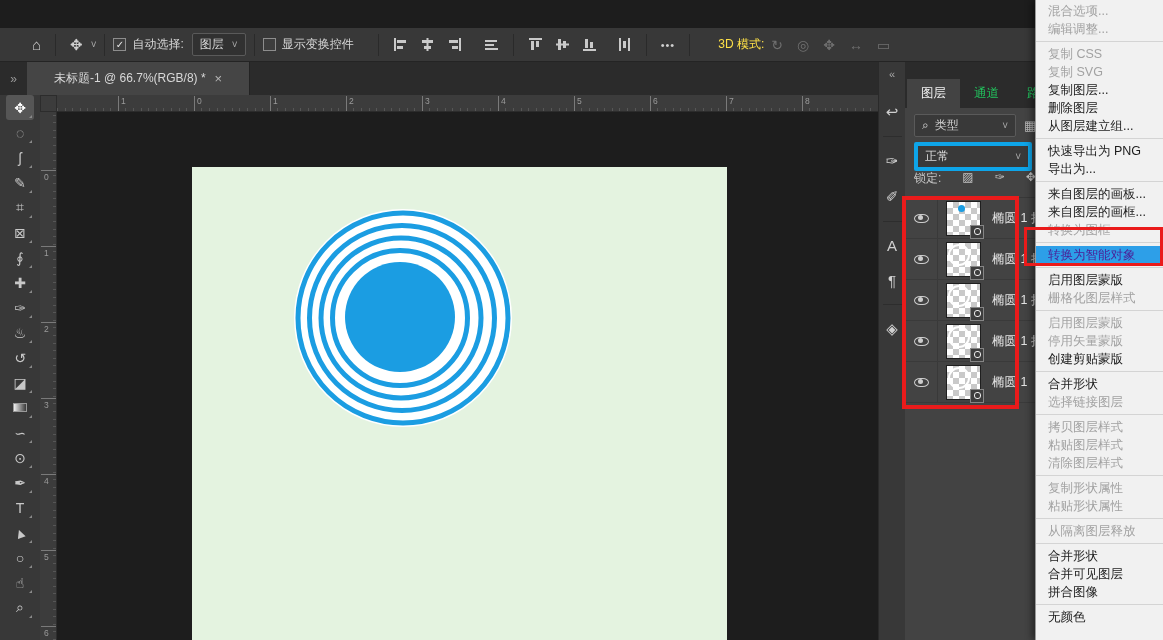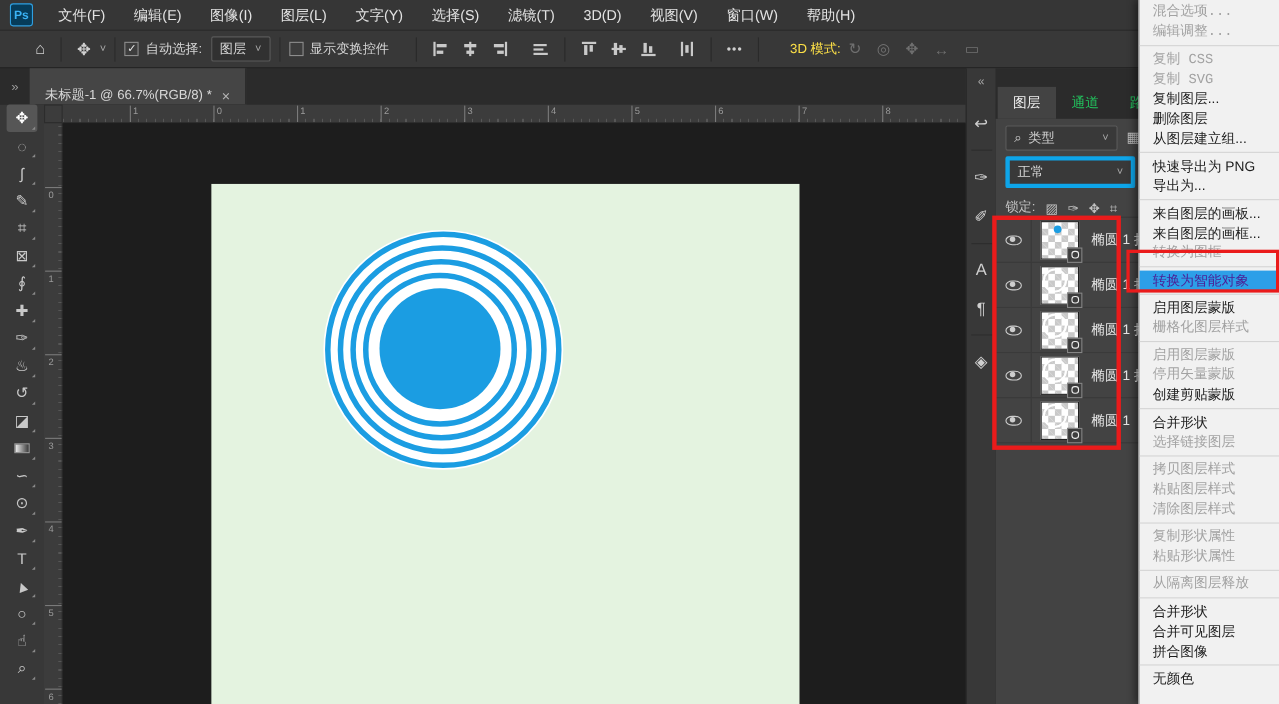--- a/index.html
+++ b/index.html
@@ -27,22 +27,22 @@
                  padding:2px 7px; margin-left:8px; border-radius:2px; }
   .ai { display:inline-flex; padding:0 6px; }
   .ai svg { fill:#c9c9c9; }
   .more-dots { letter-spacing:1px; color:#cfcfcf; font-size:11px; padding:0 6px; }
   .mode3d { color:#fde047; margin-left:20px; }
   .g3d { color:#6f6f6f; font-size:14px; padding:0 7px; }
 
   
   .tabbar { position:absolute; left:0; top:62px; width:1163px; height:33px; background:#2b2b2b; display:flex; align-items:stretch;}
   .tab-overflow { width:27px; display:flex; align-items:center; justify-content:center; color:#9a9a9a; font-size:12px;}
-  .doc-tab { background:#454545; color:#d8d8d8; font-size:12px; display:flex; align-items:flex-end;
-             padding:0 14px; gap:9px; border-right:1px solid #232323; }
+  .doc-tab { background:#454545; color:#d8d8d8; font-size:12px; display:flex; align-items:center;
+             padding:0 27px; gap:9px; border-right:1px solid #232323; }
   .doc-close { color:#b5b5b5; font-size:13px; }
 
   
   .toolbar { position:absolute; left:0; top:95px; width:40px; height:545px; background:#383838; }
   .tool { width:28px; height:25px; margin:0 auto; display:flex; align-items:center; justify-content:center;
           color:#c8c8c8; font-size:14px; position:relative; }
   .tool.selected { background:#565656; border-radius:3px; color:#ffffff; }
   .tool::after { content:""; position:absolute; right:2px; bottom:2px; border-left:3px solid transparent;
                  border-bottom:3px solid #8a8a8a; }
   .tool .rot { display:inline-block; transform:rotate(-20deg); }
@@ -77,21 +77,21 @@
   .p-tab.active { background:#434343; color:#f0f0f0; }
   .p-filter { height:34px; display:flex; align-items:center; padding:0 9px; gap:8px; }
   .filter-box { display:flex; align-items:center; gap:6px; background:#393939; border:1px solid #5a5a5a;
                 border-radius:2px; color:#cfcfcf; font-size:12px; padding:2px 7px; width:102px; }
   .filter-box .chev { margin-left:auto; font-size:10px; color:#aaa; }
   .p-icon { color:#bdbdbd; font-size:13px; }
   .p-blend { height:28px; display:flex; align-items:center; padding:0 9px; }
   .blend-box { display:flex; align-items:center; background:#393939; border:4px solid #0ea5e9; border-radius:2px;
                color:#dadada; font-size:12px; padding:2px 7px; width:118px; }
   .blend-box .chev { margin-left:auto; font-size:10px; color:#aaa;}
-  .p-lock { height:27px; display:flex; align-items:flex-end; padding:0 9px; gap:9px; color:#c6c6c6; font-size:12px; }
+  .p-lock { height:27px; display:flex; align-items:flex-start; padding:0 9px; gap:21px; color:#c6c6c6; font-size:12px; }
   .lock-ic { font-size:12px; color:#c2c2c2; }
   .layer-list { border-top:1px solid #383838; }
   .layer-row { height:41px; display:flex; align-items:center; border-bottom:1px solid #3a3a3a; }
   .eye-cell { width:33px; align-self:stretch; border-right:1px solid #393939; display:flex; align-items:center; justify-content:center; }
   .eye { width:15px; height:9px; border:1.5px solid #cdcdcd; border-radius:50% / 60%; position:relative; }
   .eye::after { content:""; position:absolute; left:3.2px; top:0.8px; width:5px; height:5px; border-radius:50%; background:#cdcdcd; }
   .thumb { width:35px; height:35px; margin-left:8px; position:relative; border:1px solid #1f1f1f; background-color:#fff;
            background-image:linear-gradient(45deg,#c9c9c9 25%,transparent 25%,transparent 75%,#c9c9c9 75%),
                             linear-gradient(45deg,#c9c9c9 25%,transparent 25%,transparent 75%,#c9c9c9 75%);
            background-size:12px 12px; background-position:0 0,6px 6px; }
@@ -99,48 +99,34 @@
   .thumb .dot { position:absolute; left:11px; top:3px; width:7px; height:7px; border-radius:50%; background:#1b9de2; }
   .thumb .arc { position:absolute; left:1px; top:1px; width:22px; height:22px; border:2px solid #ffffff; border-radius:50%; }
   .badge { position:absolute; right:-4px; bottom:-4px; width:14px; height:14px; background:#3d3d3d; border:1px solid #858585; }
   .badge::after { content:""; position:absolute; inset:2.5px; border:1.5px solid #ececec; border-radius:3px; }
   .layer-name { margin-left:11px; color:#e2e2e2; font-size:12.5px; white-space:nowrap; overflow:hidden; }
 
   
   .ctxmenu { position:absolute; left:1035px; top:0; width:128px; height:640px; background:#f1f1f1;
              border-left:1px solid #9a9a9a; box-shadow:-3px 0 7px rgba(0,0,0,.45); z-index:10; padding-top:2px; }
   .cm-item { height:18px; line-height:18px; font-size:12.5px; color:#1c1c1c; padding-left:12px; white-space:nowrap; }
-  .cm-item.disabled { color:#a2a2a2;font-family:Liberation Mono, monospace; }
+  .cm-item.disabled { color:#a2a2a2; }
   .cm-item.highlighted { background:#2d9fe8; color:#4c1d95; }
   .cm-sep { height:1px; background:#d4d4d4; margin:3px 0; }
 
   
   .anno { position:absolute; border-style:solid; border-color:#ea1b1b; z-index:20; pointer-events:none; }
   .anno-layers { left:902px; top:196px; width:117px; height:213px; border-width:4px; }
   .anno-menu   { left:1024px; top:227px; width:139px; height:39px; border-width:3px; }
 </style>
 </head>
 <body>
 
 <div id="stage">
 
-  <div class="menubar">
-    <div class="ps-logo">Ps</div>
-    <div class="menu-item">文件(F)</div>
-    <div class="menu-item">编辑(E)</div>
-    <div class="menu-item">图像(I)</div>
-    <div class="menu-item">图层(L)</div>
-    <div class="menu-item">文字(Y)</div>
-    <div class="menu-item">选择(S)</div>
-    <div class="menu-item">滤镜(T)</div>
-    <div class="menu-item">3D(D)</div>
-    <div class="menu-item">视图(V)</div>
-    <div class="menu-item">窗口(W)</div>
-    <div class="menu-item">帮助(H)</div>
-  </div>
 
   <div class="optionsbar">
     <span class="ob-icon" style="margin-left:26px">⌂</span>
     <span class="ob-sep"></span>
     <span class="ob-icon">✥</span>
     <span class="ob-chev">˅</span>
     <span class="ob-sep"></span>
     <span class="cb checked"></span>
     <span>自动选择:</span>
     <span class="ob-dropdown">

